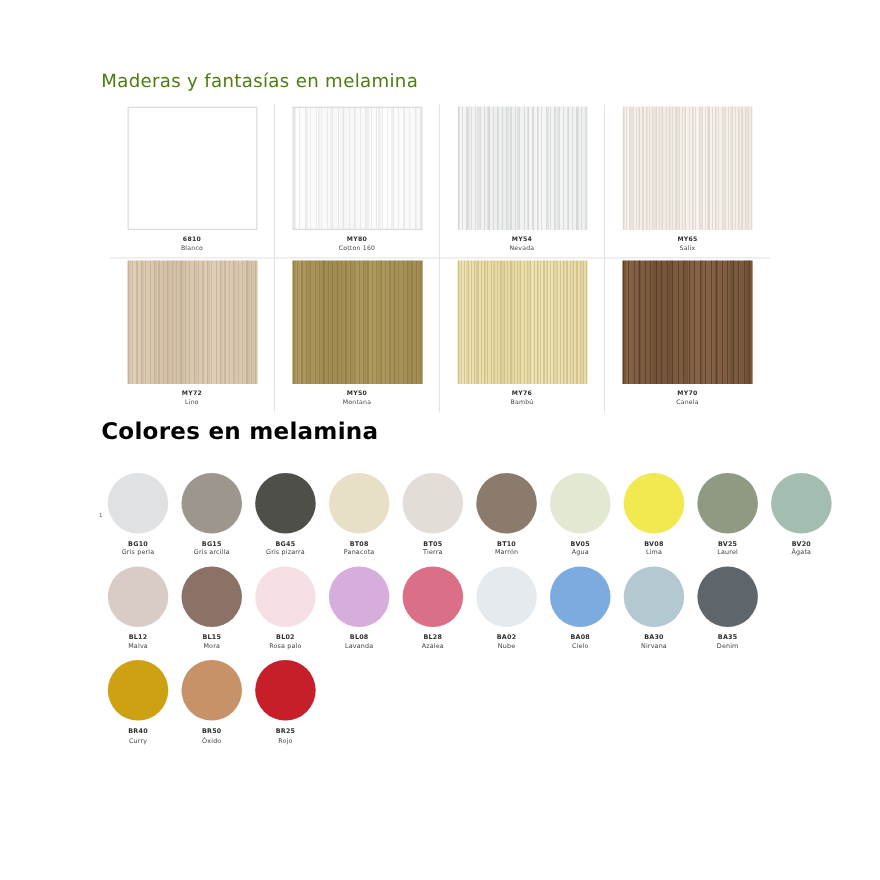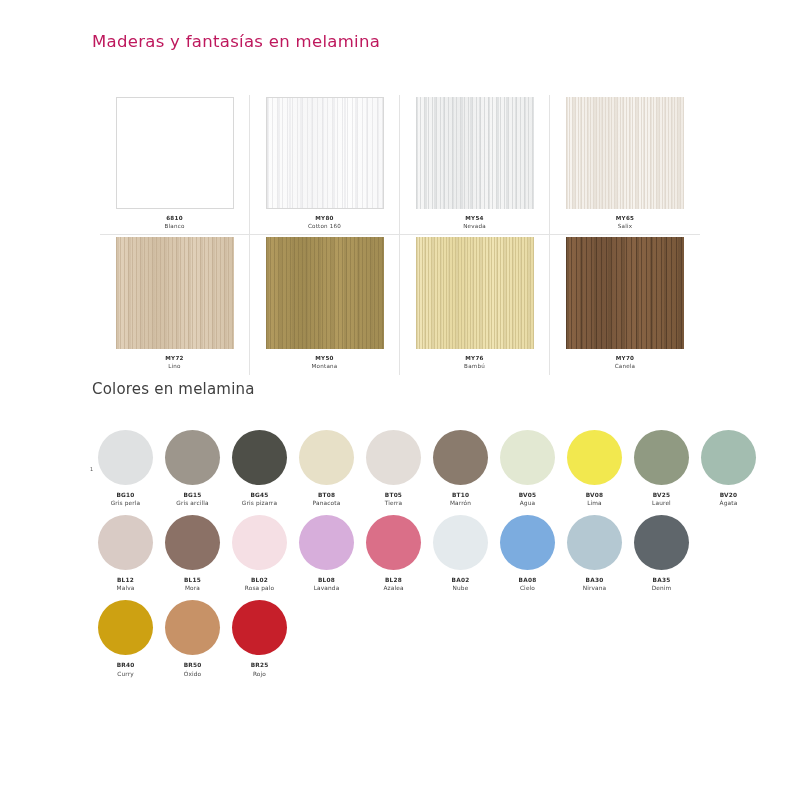--- a/index.html
+++ b/index.html
@@ -19,35 +19,35 @@
   .page {
     position: relative;
     width: 800px;
     height: 800px;
   }
 
   
   .heading-woods {
     position: absolute;
     left: 92px;
-    top: 32px;
+    top: 64px;
     font-size: 16.5px;
     font-weight: 400;
     letter-spacing: 0.3px;
-    color: #be185d;
+    color: #4d7c0f;
     white-space: nowrap;
   }
   .heading-colors {
     position: absolute;
     left: 92px;
     top: 380px;
-    font-size: 15px;
-    font-weight: 400;
+    font-size: 21px;
+    font-weight: 700;
     letter-spacing: 0.2px;
-    color: #404040;
+    color: #000000;
     white-space: nowrap;
   }
 
   
   .wood-grid {
     position: absolute;
     left: 100px;
     top: 95px;
     width: 600px;
     display: grid;

